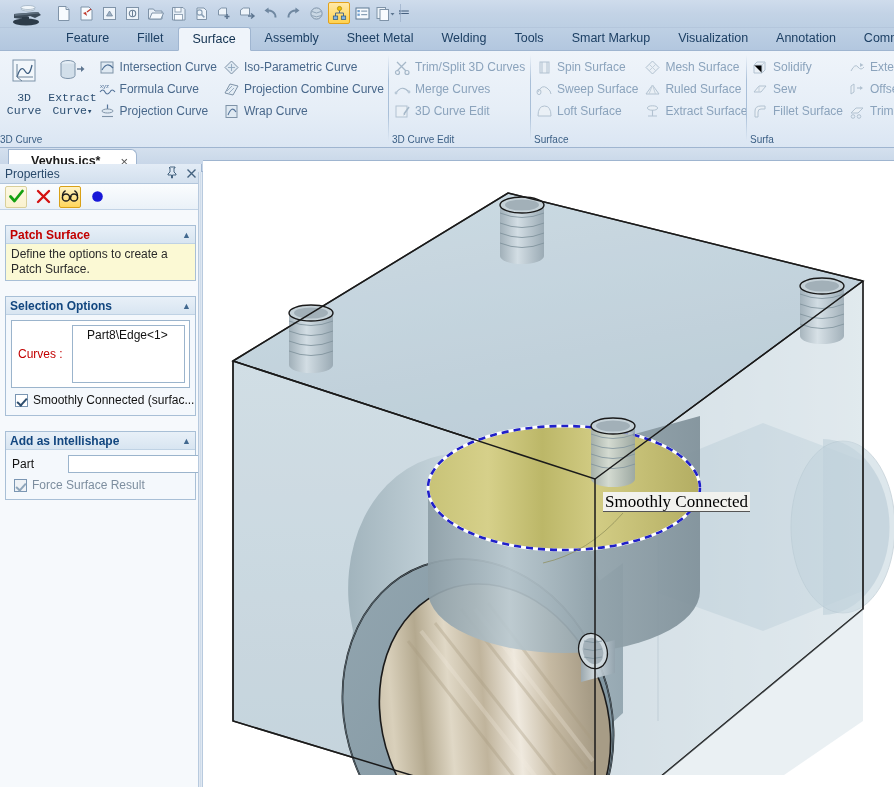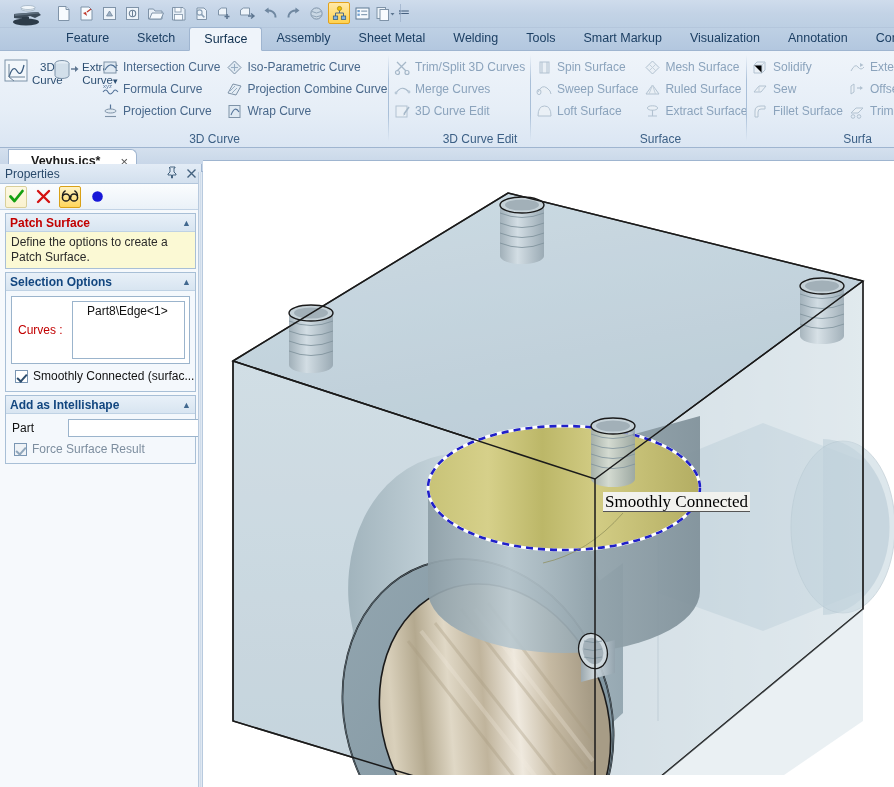--- a/index.html
+++ b/index.html
@@ -84,32 +84,33 @@
     overflow: hidden;
   }
   .rgroup {
     position: absolute; top: 0; height: 96px;
     display: flex; flex-direction: column;
   }
   .rgroup-inner {
     flex: 1; display: flex; align-items: flex-start; padding-top: 3px;
   }
   .rgroup-label {
-    height: 15px; line-height: 15px; text-align: center;
-    font-size: 12px; color: #3b5f85; margin-left: 41px;
+    height: 15px; line-height: 15px; 
+    font-size: 10px; color: #3b5f85;
   }
   .rgroup-div {
     position: absolute; top: 4px; width: 1px; height: 86px;
     background: linear-gradient(to bottom, rgba(160,185,212,0), #a9bfd8 30%, #a9bfd8 70%, rgba(160,185,212,0));
   }
   .big-btn {
     width: 50px;
-    display: flex; align-items: center;
+    display: flex; flex-direction: column; align-items: center;
     padding-top: 3px;
     cursor: default;
+    font-family: Liberation Mono, monospace;
   }
   .big-btn .bi { width: 32px; height: 32px; }
   .big-btn .bl {
     font-size: 11.5px; color: #2d4f72; text-align: center;
     line-height: 13px; margin-top: 2px;
   }
   .col-sm { display: flex; flex-direction: column; padding-top: 2px; }
   .sm-btn {
     display: flex; align-items: center; height: 22px;
     padding: 0 4px 0 2px; cursor: default; white-space: nowrap;
@@ -169,21 +170,21 @@
   .ptb-btn.hl {
     background: linear-gradient(to bottom,#fff3c4,#ffd65c);
     border: 1px solid #d9a117;
   }
   .ptb-btn.ok {
     background: linear-gradient(to bottom,#fdf8e2,#faf2cf);
     border: 1px solid #d9cf9a;
   }
 
   .sec {
-    margin: 3px 5px 0 5px;
+    margin: 15px 5px 0 5px;
     border: 1px solid #a8bfd6;
     background: #ef4444;
   }
   .sec-head {
     height: 18px; display: flex; align-items: center;
     background: linear-gradient(to bottom,#e8f0f8,#d8e5f1);
     border-bottom: 1px solid #bfd2e4;
     padding: 0 4px;
   }
   .sec-head .sh-title { font-size: 12px; font-weight: bold; flex: 1; }
@@ -397,21 +398,21 @@
         </svg>
       </div>
       <div class="qat-sep"></div>
     </div>
 
     <div class="qat-more">≔</div>
   </div>
 
   <div class="ribbon-tabs">
     <div class="rtab">Feature</div>
-    <div class="rtab">Sketch</div>
+    <div class="rtab">Fillet</div>
     <div class="rtab selected">Surface</div>
     <div class="rtab">Assembly</div>
     <div class="rtab">Sheet Metal</div>
     <div class="rtab">Welding</div>
     <div class="rtab">Tools</div>
     <div class="rtab">Smart Markup</div>
     <div class="rtab">Visualization</div>
     <div class="rtab">Annotation</div>
     <div class="rtab">Comm</div>
   </div>

